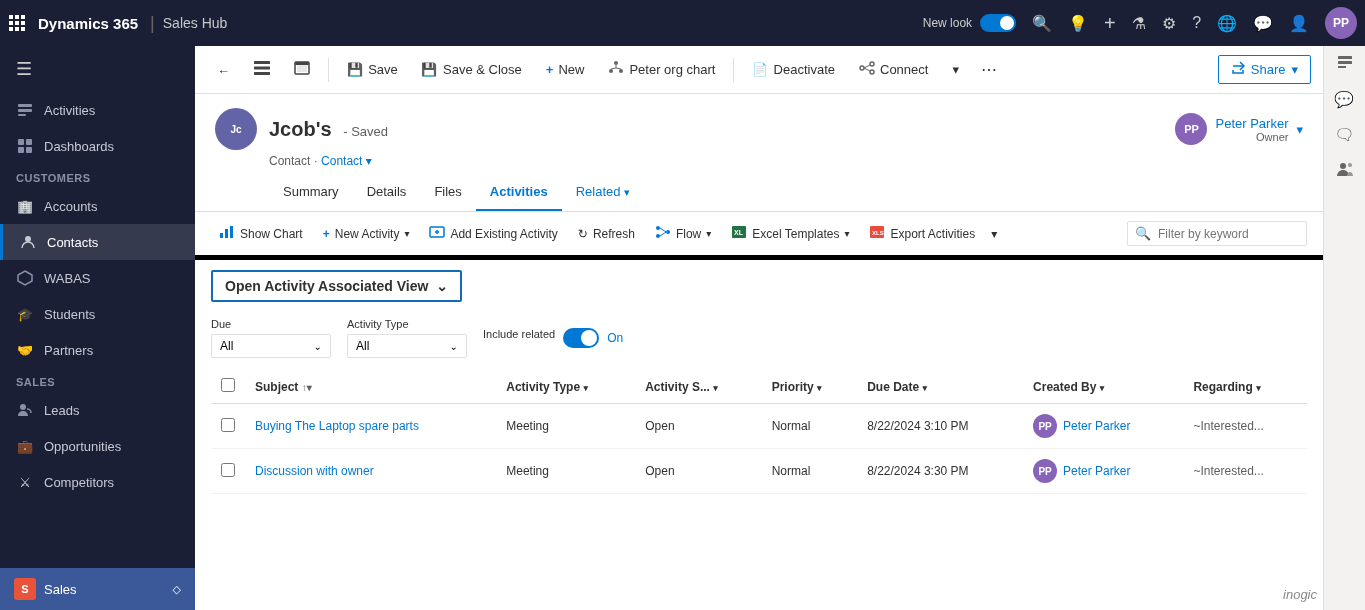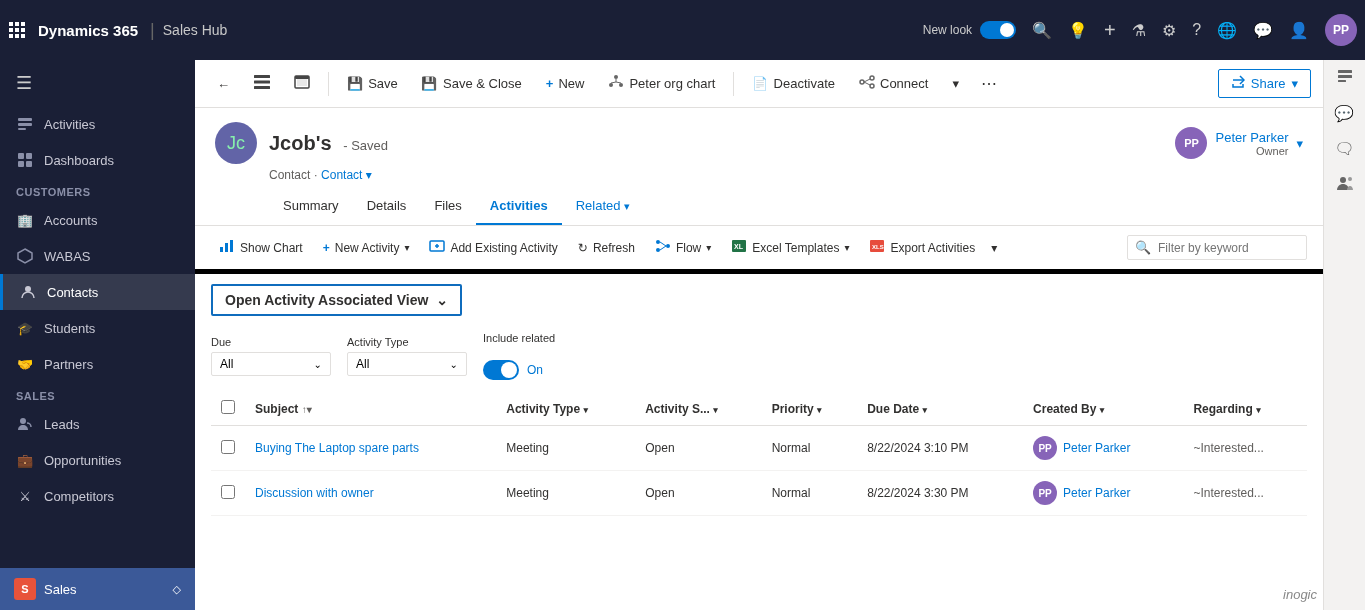--- a/index.html
+++ b/index.html
@@ -2,21 +2,21 @@
 <html><head>
   <meta charset="utf-8">
   <style>
     * { box-sizing: border-box; margin: 0; padding: 0; }
     body { font-family: 'Segoe UI', sans-serif; font-size: 13px; background: #f3f2f1; display: flex; flex-direction: column; height: 610px; overflow: hidden; }
 
     
     .top-nav {
       background: #1a1f36;
       color: white;
-      height: 60px;
+      height: 46px;
       display: flex;
       align-items: center;
       padding: 0 8px;
       flex-shrink: 0;
     }
     .top-nav-grid { display: flex; align-items: center; cursor: pointer; margin-right: 12px; }
     .top-nav-grid svg { fill: white; }
     .top-nav-brand { font-size: 15px; font-weight: 600; color: white; margin-right: 4px; }
     .top-nav-sep { color: #666; margin: 0 8px; font-size: 18px; }
     .top-nav-app { font-size: 14px; color: #c8c8c8; }
@@ -50,21 +50,21 @@
     
     .toolbar { height: 48px; border-bottom: 1px solid #e1dfdd; display: flex; align-items: center; padding: 0 12px; gap: 4px; flex-shrink: 0; background: white; }
     .toolbar-btn { display: flex; align-items: center; gap: 5px; padding: 5px 10px; border: none; background: none; cursor: pointer; font-size: 13px; color: #323130; border-radius: 2px; }
     .toolbar-btn-primary { border: 1px solid #0078d4; color: #0078d4; border-radius: 2px; padding: 5px 12px; background: white; display: flex; align-items: center; gap: 6px; cursor: pointer; font-size: 13px; margin-left: auto; }
     .toolbar-sep { width: 1px; height: 24px; background: #e1dfdd; margin: 0 4px; }
     .toolbar-more { padding: 5px 8px; border: none; background: none; cursor: pointer; color: #323130; font-size: 16px; }
 
     
     .record-header { padding: 14px 20px 0; background: white; border-bottom: 1px solid #e1dfdd; flex-shrink: 0; }
     .record-title-row { display: flex; align-items: center; margin-bottom: 4px; }
-    .record-avatar { width: 42px; height: 42px; border-radius: 50%; background: #6264a7; display: flex; align-items: center; justify-content: center; color: #86efac; font-size: 18px; font-weight: 400; margin-right: 12px; flex-shrink: 0; }
+    .record-avatar { width: 42px; height: 42px; border-radius: 50%; background: #6264a7; display: flex; align-items: center; justify-content: center; color: #ffffff; font-size: 10px; font-weight: 700; margin-right: 12px; flex-shrink: 0; }
     .record-name { font-size: 20px; font-weight: 600; color: #323130; }
     .record-saved { font-size: 13px; color: #605e5c; margin-left: 8px; }
     .record-subtitle { font-size: 12px; color: #605e5c; margin-left: 54px; margin-bottom: 8px; }
     .record-subtitle a { color: #0078d4; text-decoration: none; }
     .record-owner { margin-left: auto; display: flex; align-items: center; gap: 8px; }
     .owner-avatar { width: 32px; height: 32px; border-radius: 50%; background: #8764b8; display: flex; align-items: center; justify-content: center; color: white; font-size: 11px; font-weight: 600; }
     .owner-info { text-align: right; }
     .owner-name { color: #0078d4; font-size: 13px; font-weight: 500; }
     .owner-label { font-size: 11px; color: #605e5c; }
 
@@ -85,21 +85,21 @@
 
     
     .view-selector { display: flex; align-items: flex-end; margin: 10px 16px 8px; }
     .view-selector-btn { display: flex; align-items: center; gap: 8px; padding: 6px 12px; border: 2px solid #0f6cbd; border-radius: 2px; background: white; cursor: pointer; font-size: 14px; font-weight: 600; color: #323130; }
 
     
     .filters-row { display: flex; align-items: center; gap: 16px; padding: 8px 16px 12px; }
     .filter-group { display: flex; flex-direction: column; gap: 4px; }
     .filter-label { font-size: 11px; color: #323130; }
     .filter-select { display: flex; align-items: center; border: 1px solid #e1dfdd; border-radius: 2px; padding: 4px 8px; gap: 8px; background: white; cursor: pointer; min-width: 120px; font-size: 12px; }
-    .include-related { display: flex; flex-direction: column; gap: 16px; }
+    .include-related { display: flex; flex-direction: row; gap: 8px; }
     .include-label { font-size: 11px; color: #323130; }
     .include-row { display: flex; align-items: center; gap: 8px; }
     .toggle-blue { width: 36px; height: 20px; background: #0078d4; border-radius: 10px; position: relative; cursor: pointer; }
     .toggle-blue::after { content: ''; position: absolute; right: 2px; top: 2px; width: 16px; height: 16px; border-radius: 50%; background: white; }
     .on-label { color: #0078d4; font-size: 12px; font-weight: 500; }
 
     
     .table-container { padding: 0 16px; }
     .data-table { width: 100%; border-collapse: collapse; }
     .data-table th { text-align: left; padding: 8px 10px; font-size: 12px; font-weight: 600; color: #323130; border-bottom: 1px solid #e1dfdd; cursor: pointer; white-space: nowrap; }
@@ -177,36 +177,36 @@
       </div>
       <span>Dashboards</span>
     </div>
 
     <div class="sidebar-section-label">Customers</div>
 
     <div class="sidebar-item">
       <div class="sidebar-item-icon">🏢</div>
       <span>Accounts</span>
     </div>
-    <div class="sidebar-item">
-      <div class="sidebar-item-icon">
-        <svg width="16" height="16" viewBox="0 0 16 16">
-            <polygon points="8,1 15,5 15,11 8,15 1,11 1,5" fill="none" stroke="#8a8fa8" stroke-width="1.5"></polygon>
-          </svg>
-      </div>
-      <span>WABAS</span>
-    </div>
     <div class="sidebar-item active">
       <div class="sidebar-item-icon">
         <svg width="16" height="16" viewBox="0 0 16 16" fill="none">
             <circle cx="8" cy="5" r="3" fill="#c8c8d4"></circle>
             <path d="M2 14c0-3.3 2.7-6 6-6s6 2.7 6 6" stroke="#c8c8d4" stroke-width="1.5" fill="none"></path>
           </svg>
       </div>
       <span>Contacts</span>
+    </div>
+    <div class="sidebar-item">
+      <div class="sidebar-item-icon">
+        <svg width="16" height="16" viewBox="0 0 16 16">
+            <polygon points="8,1 15,5 15,11 8,15 1,11 1,5" fill="none" stroke="#8a8fa8" stroke-width="1.5"></polygon>
+          </svg>
+      </div>
+      <span>WABAS</span>
     </div>
     <div class="sidebar-item">
       <div class="sidebar-item-icon">🎓</div>
       <span>Students</span>
     </div>
     <div class="sidebar-item">
       <div class="sidebar-item-icon">🤝</div>
       <span>Partners</span>
     </div>
 

